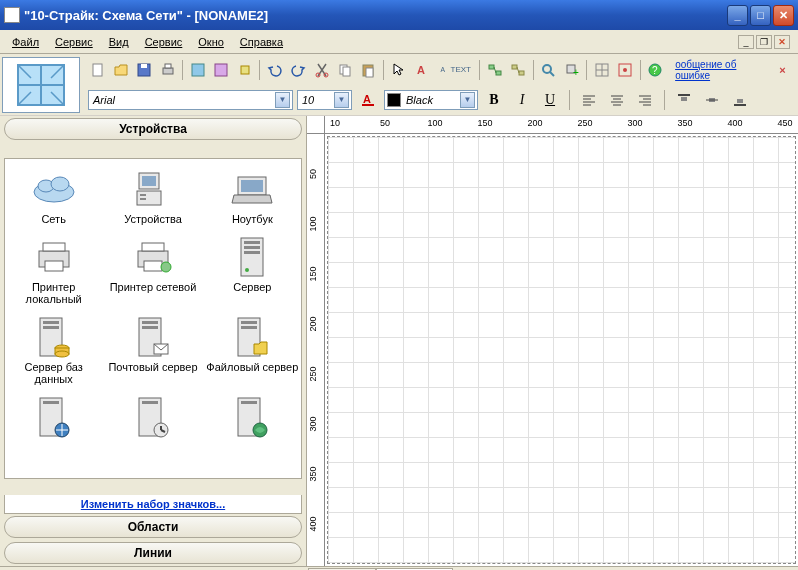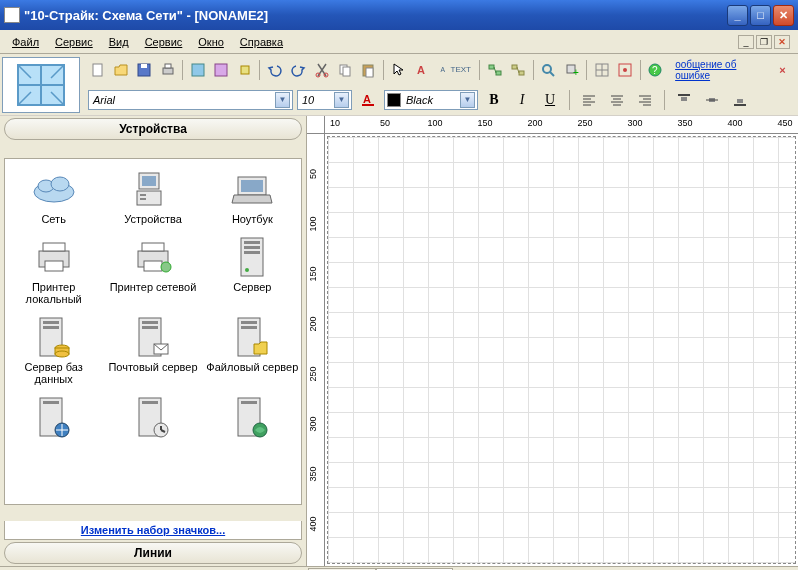--- a/index.html
+++ b/index.html
@@ -463,20 +463,21 @@
               <rect x="2" y="2" width="22" height="38" fill="#e8e8e8" stroke="#666"></rect>
               <rect x="5" y="5" width="16" height="3" fill="#888"></rect>
               <circle cx="24" cy="34" r="7" fill="#40a060" stroke="#264"></circle>
               <path d="M19 34 Q24 28 29 34 Q24 40 19 34" fill="#60c080"></path>
             </svg>
           </div>
           <div class="dev-label"></div>
         </div>
       </div>
     <div class="change-icons-link">Изменить набор значков...</div>
+    <div class="panel-header">Области</div>
     <div class="panel-header">Линии</div>
   </div>
 
   <div class="canvas-area">
     <div class="ruler-corner"></div>
     <div class="ruler-h" id="ruler-h">
         <span class="tick-h" style="left: 10px;">10</span>
         <span class="tick-h" style="left: 60px;">50</span>
         <span class="tick-h" style="left: 110px;">100</span>
         <span class="tick-h" style="left: 160px;">150</span>

